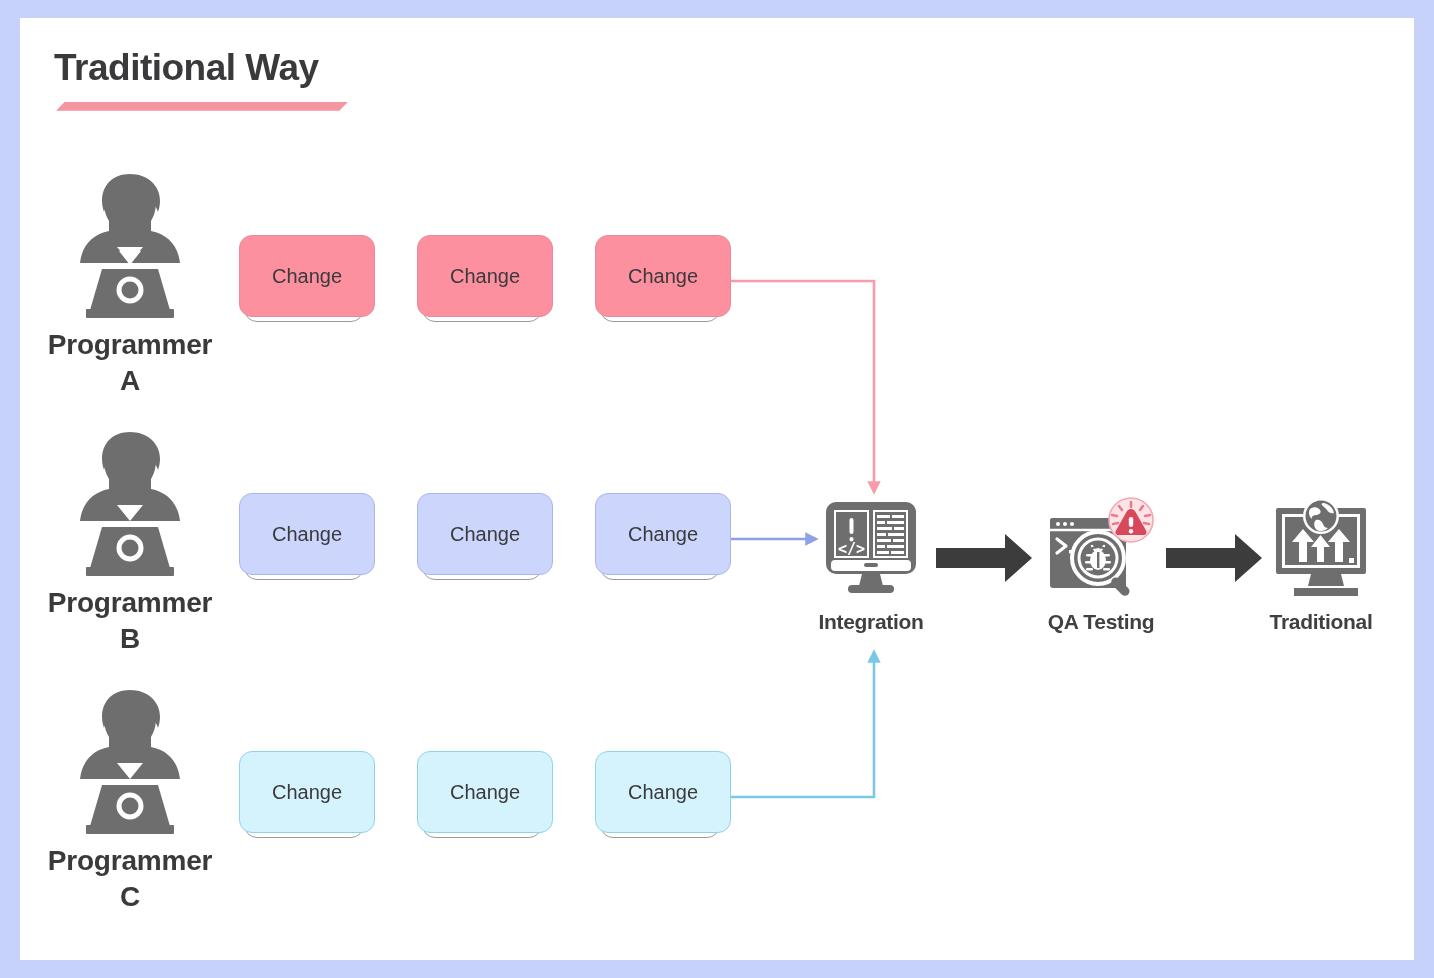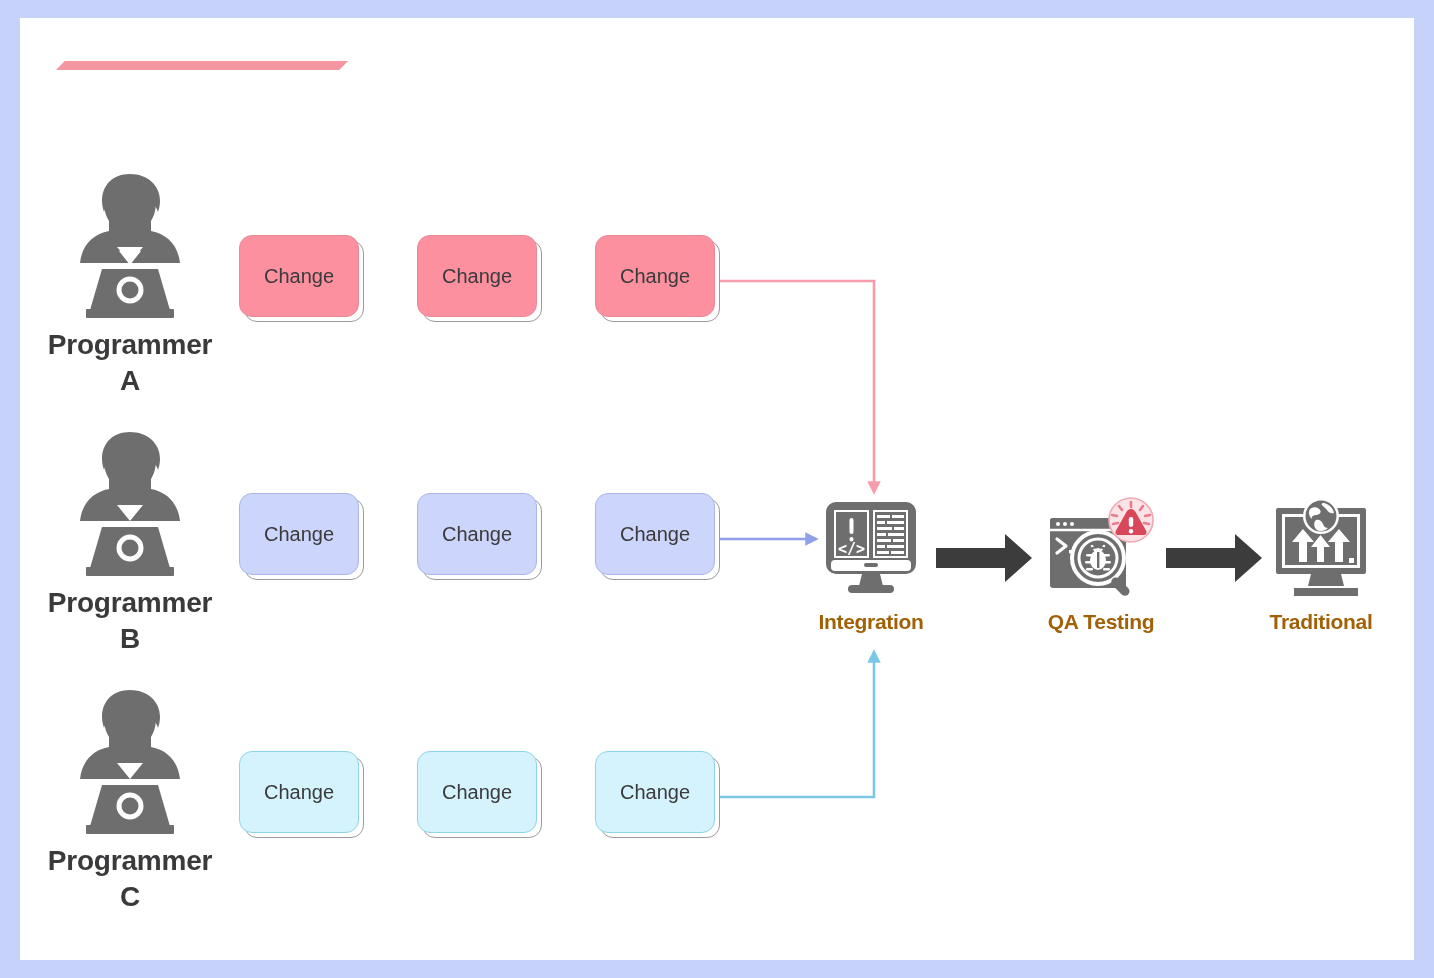--- a/index.html
+++ b/index.html
@@ -48,46 +48,47 @@
   .change { position: absolute; width: 120px; height: 82px; }
   .change .shadow {
     position: absolute; left: 5px; top: 5px;
     width: 120px; height: 82px;
     border-radius: 13px;
     background: #ffffff;
     border: 1.6px solid #9b9b9b;
   }
   .change .face {
     position: absolute; left: 0; top: 0;
-    width: 120px; height: 82px;
+    width: 136px; height: 82px;
     border-radius: 13px;
     display: flex; align-items: center; justify-content: center;
     font-size: 20px; color: #3a3a3c;
   }
   .row-a .face { background: #fc909f; border: 1.4px solid #e8899a; }
   .row-b .face { background: #ccd5fb; border: 1.4px solid #aab6ea; }
   .row-c .face { background: #d5f3fd; border: 1.4px solid #8fd3ea; }
 
   
   .stage-block { position: absolute; text-align: center; width: 220px; }
   .stage-label {
     margin-top: 8px;
-    font-size: 21px; font-weight: bold; color: #a16207;
+    font-size: 21px; font-weight: bold; color: #404040;
     letter-spacing: -0.3px; white-space: nowrap;
   }
   .stage-svg { display: block; margin: 0 auto; }
   #arrow-layer { position: absolute; left:0; top:0; width: 1394px; height: 942px; }
 </style>
 </head>
 <body>
 
 <div id="stage">
   <div id="card">
 
     <div id="title-block">
+      <div id="title-text">Traditional Way</div>
       <div id="title-underline"></div>
     </div>
 
     <svg id="arrow-layer" viewBox="0 0 1394 942" width="1394" height="942">
       <defs>
         <marker id="mk-pink" viewBox="0 0 10 10" refX="5" refY="5" markerWidth="5.2" markerHeight="5.2" orient="auto-start-reverse">
           <path d="M0,0 L10,5 L0,10 z" fill="#f79cab"></path>
         </marker>
         <marker id="mk-blue" viewBox="0 0 10 10" refX="5" refY="5" markerWidth="5.2" markerHeight="5.2" orient="auto-start-reverse">
           <path d="M0,0 L10,5 L0,10 z" fill="#90a0e8"></path>

